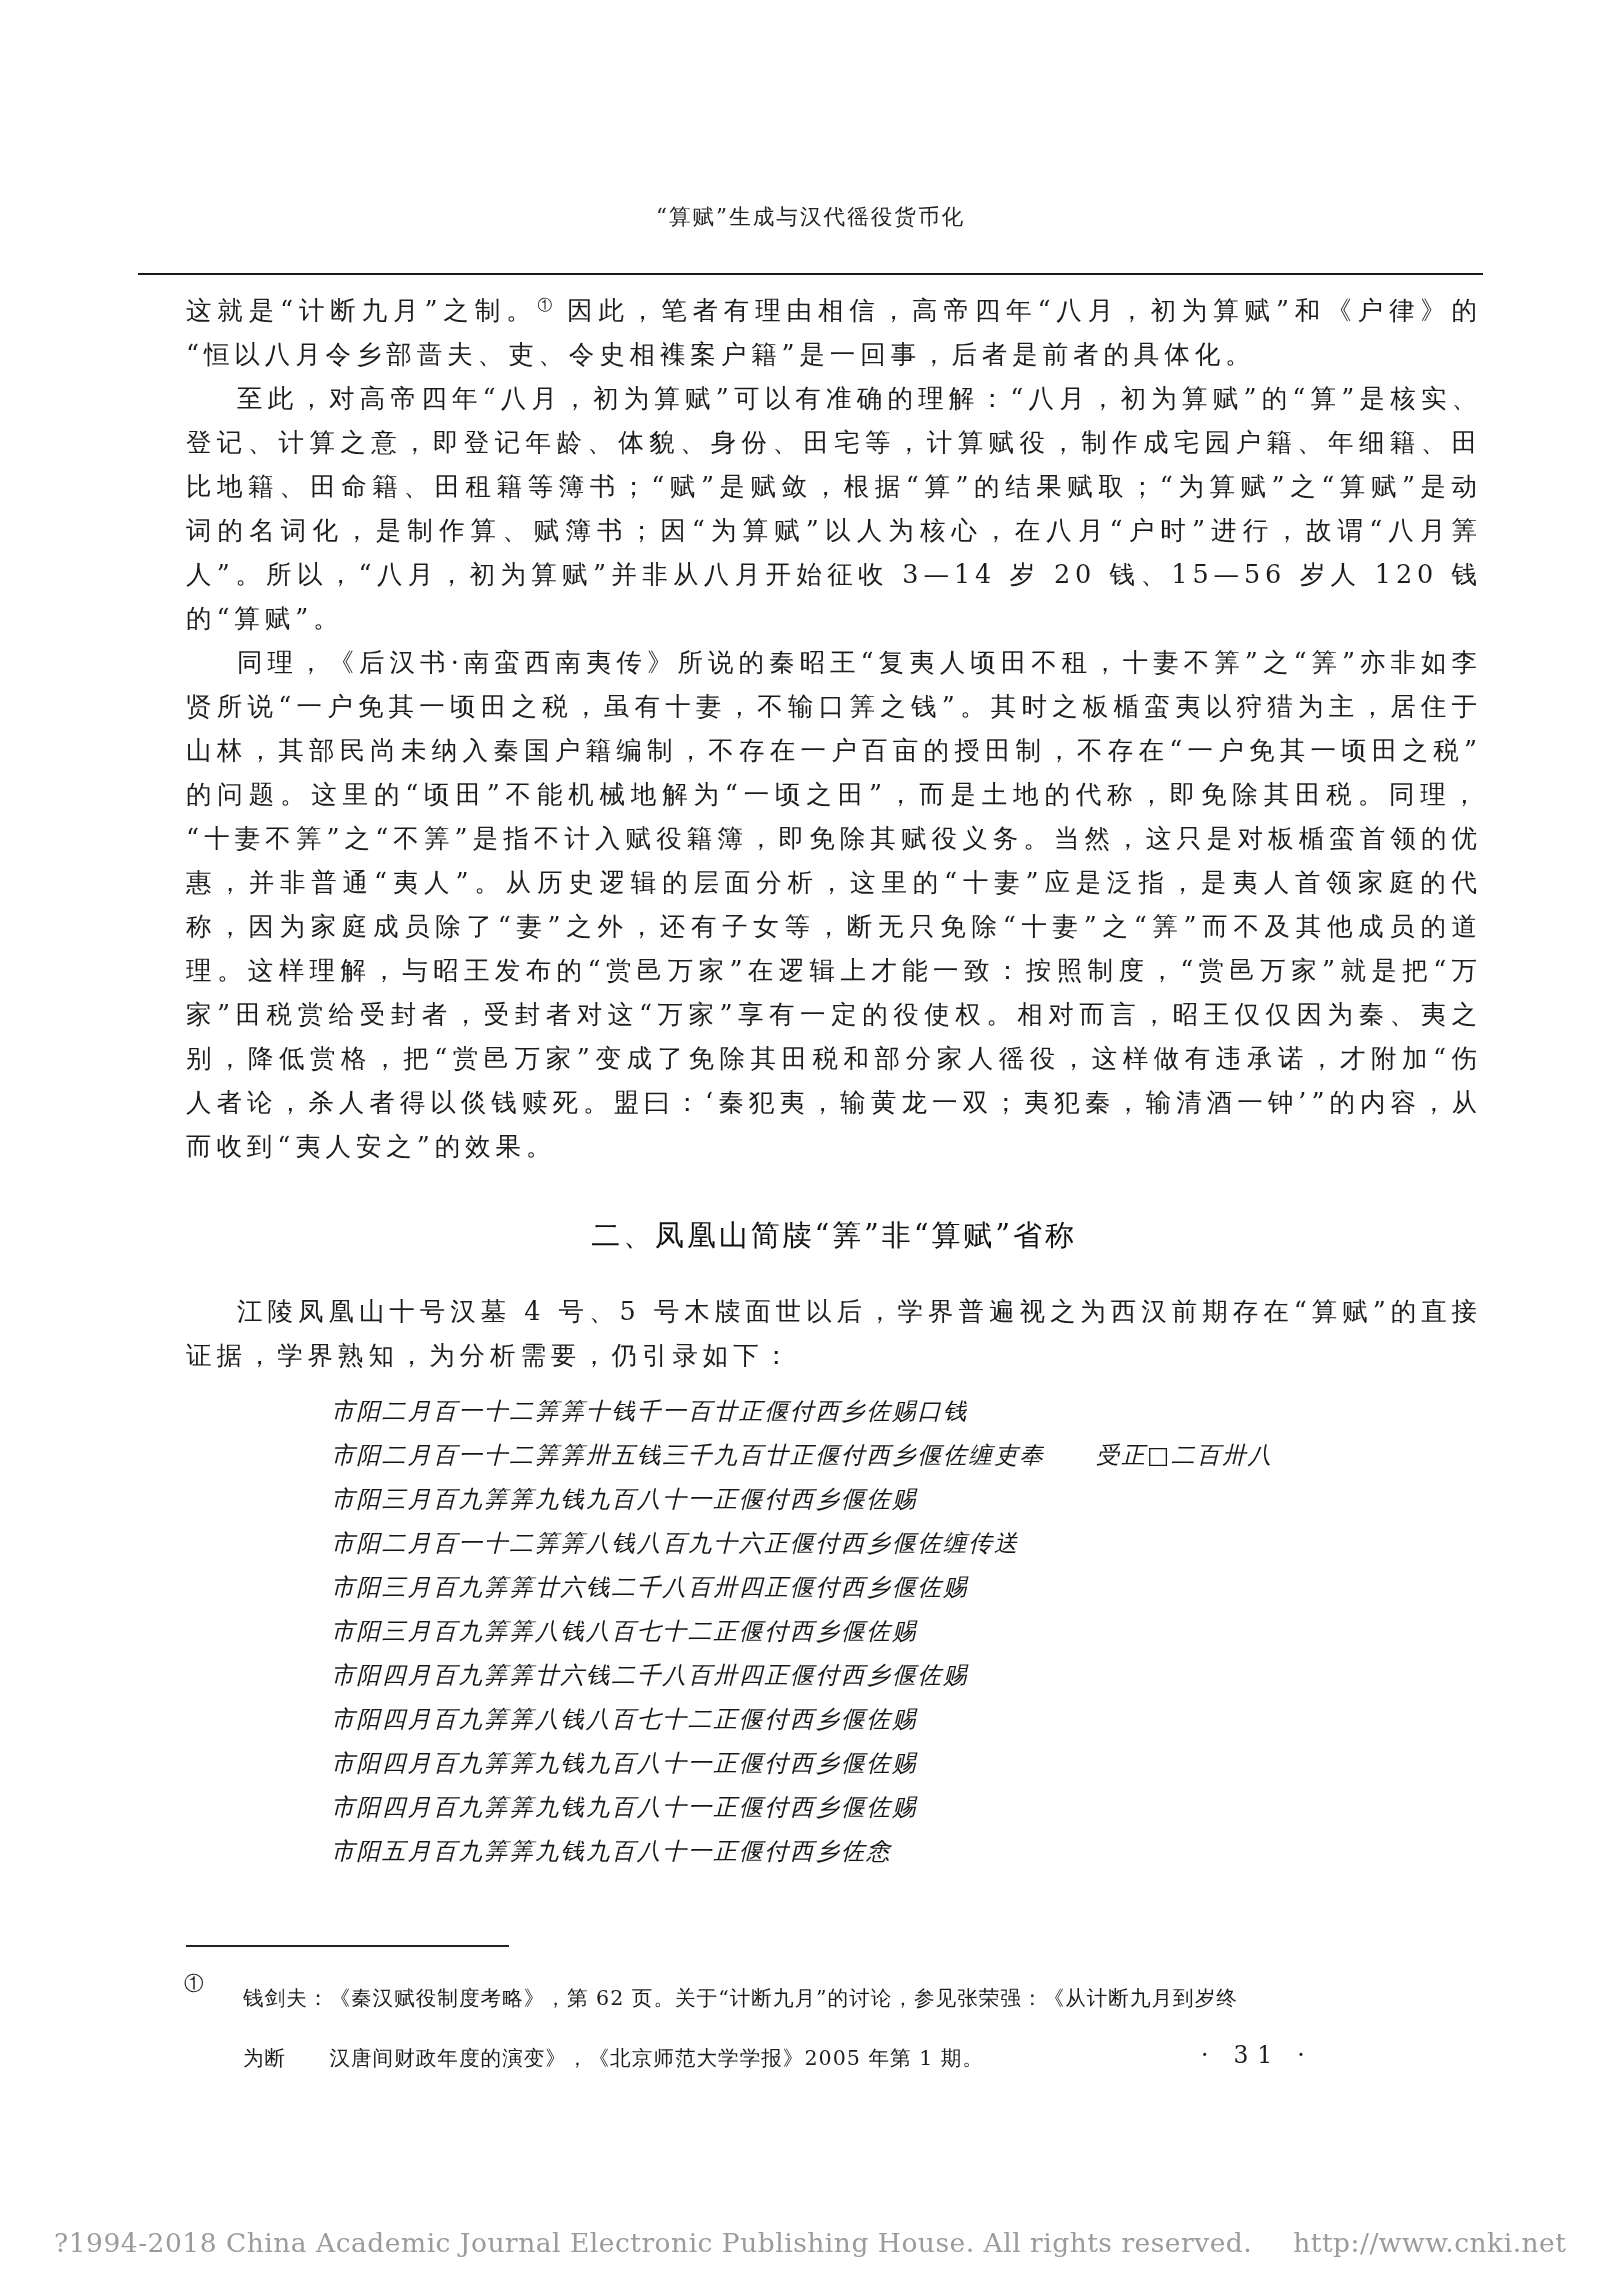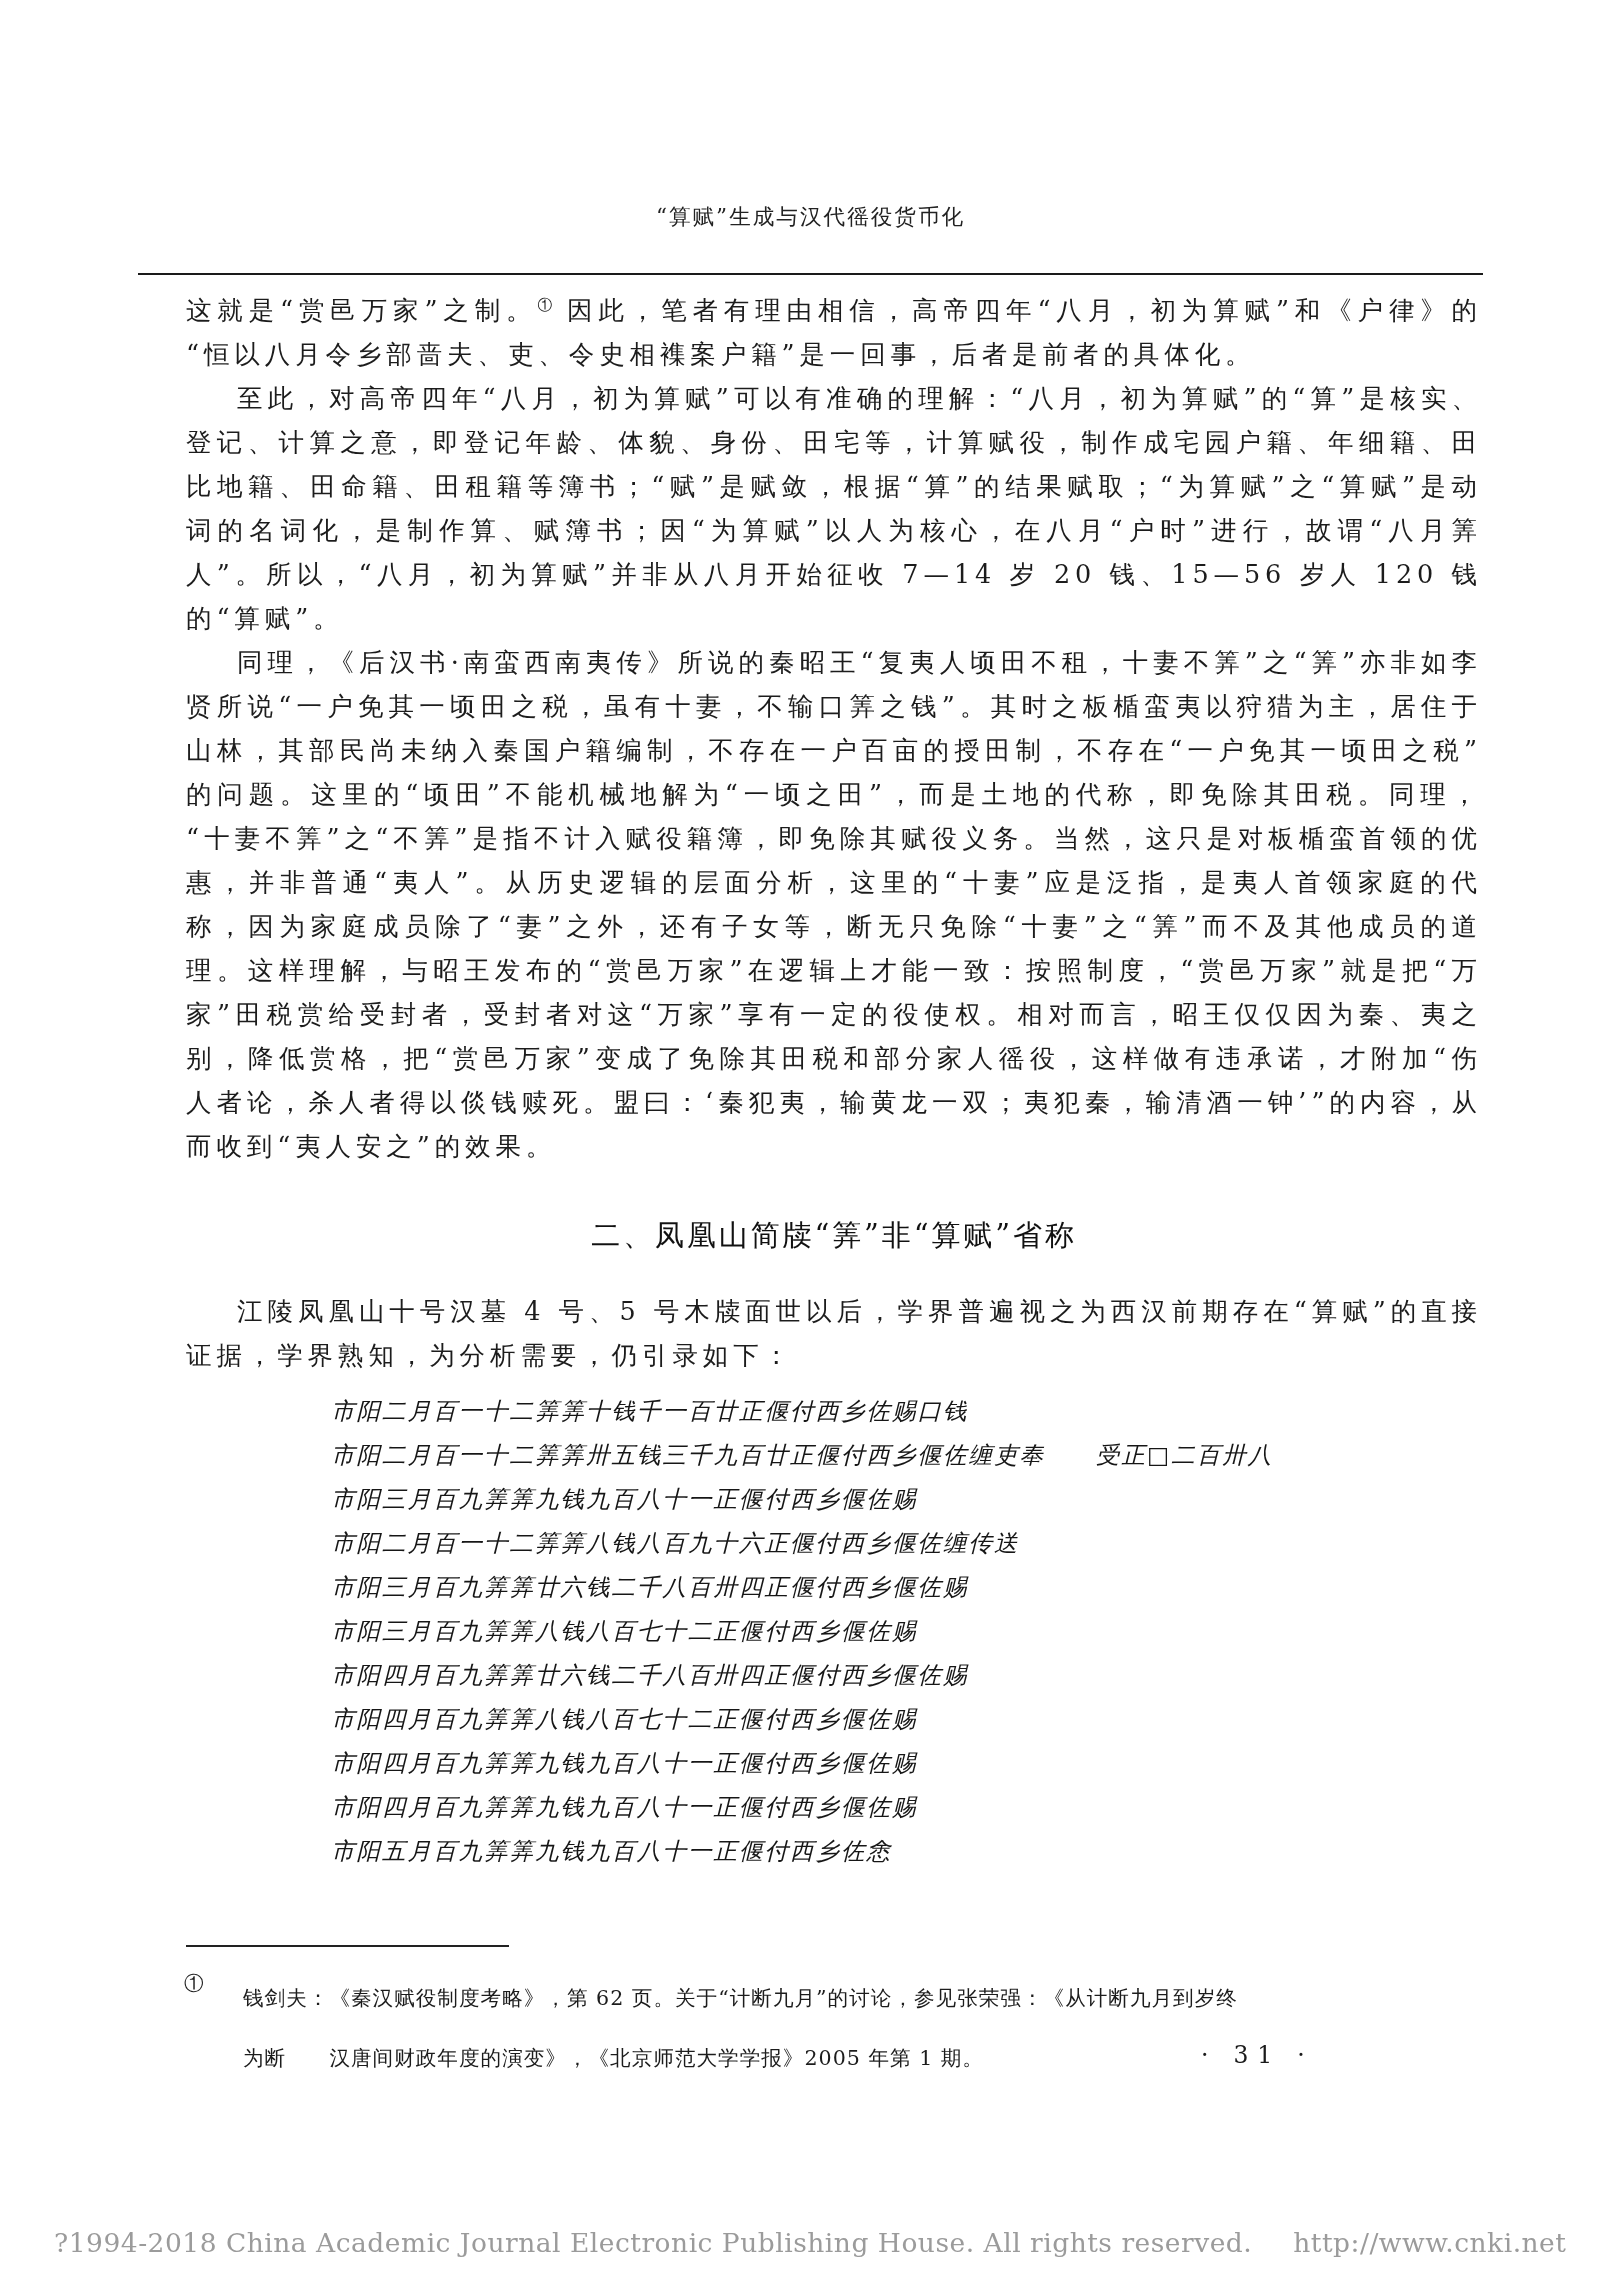--- a/index.html
+++ b/index.html
@@ -73,23 +73,23 @@
 </head>
 <body>
 
 <div class="page">
 
   <div class="header-title">“算赋”生成与汉代徭役货币化</div>
   <div class="header-rule"></div>
 
   <div class="content">
 
-    <p class="body-para"><span>这就是“赏邑万家”之制。</span><sup class="fnref">①</sup><span> 因此，笔者有理由相信，高帝四年“八月，初为算赋”和《户律》的“恒以八月令乡部啬夫、吏、令史相襍案户籍”是一回事，后者是前者的具体化。</span></p>
+    <p class="body-para"><span>这就是“计断九月”之制。</span><sup class="fnref">①</sup><span> 因此，笔者有理由相信，高帝四年“八月，初为算赋”和《户律》的“恒以八月令乡部啬夫、吏、令史相襍案户籍”是一回事，后者是前者的具体化。</span></p>
 
-    <p class="body-para indent">至此，对高帝四年“八月，初为算赋”可以有准确的理解：“八月，初为算赋”的“算”是核实、登记、计算之意，即登记年龄、体貌、身份、田宅等，计算赋役，制作成宅园户籍、年细籍、田比地籍、田命籍、田租籍等簿书；“赋”是赋敛，根据“算”的结果赋取；“为算赋”之“算赋”是动词的名词化，是制作算、赋簿书；因“为算赋”以人为核心，在八月“户时”进行，故谓“八月筭人”。所以，“八月，初为算赋”并非从八月开始征收 7—14 岁 20 钱、15—56 岁人 120 钱的“算赋”。</p>
+    <p class="body-para indent">至此，对高帝四年“八月，初为算赋”可以有准确的理解：“八月，初为算赋”的“算”是核实、登记、计算之意，即登记年龄、体貌、身份、田宅等，计算赋役，制作成宅园户籍、年细籍、田比地籍、田命籍、田租籍等簿书；“赋”是赋敛，根据“算”的结果赋取；“为算赋”之“算赋”是动词的名词化，是制作算、赋簿书；因“为算赋”以人为核心，在八月“户时”进行，故谓“八月筭人”。所以，“八月，初为算赋”并非从八月开始征收 3—14 岁 20 钱、15—56 岁人 120 钱的“算赋”。</p>
 
     <p class="body-para indent">同理，《后汉书·南蛮西南夷传》所说的秦昭王“复夷人顷田不租，十妻不筭”之“筭”亦非如李贤所说“一户免其一顷田之税，虽有十妻，不输口筭之钱”。其时之板楯蛮夷以狩猎为主，居住于山林，其部民尚未纳入秦国户籍编制，不存在一户百亩的授田制，不存在“一户免其一顷田之税”的问题。这里的“顷田”不能机械地解为“一顷之田”，而是土地的代称，即免除其田税。同理，“十妻不筭”之“不筭”是指不计入赋役籍簿，即免除其赋役义务。当然，这只是对板楯蛮首领的优惠，并非普通“夷人”。从历史逻辑的层面分析，这里的“十妻”应是泛指，是夷人首领家庭的代称，因为家庭成员除了“妻”之外，还有子女等，断无只免除“十妻”之“筭”而不及其他成员的道理。这样理解，与昭王发布的“赏邑万家”在逻辑上才能一致：按照制度，“赏邑万家”就是把“万家”田税赏给受封者，受封者对这“万家”享有一定的役使权。相对而言，昭王仅仅因为秦、夷之别，降低赏格，把“赏邑万家”变成了免除其田税和部分家人徭役，这样做有违承诺，才附加“伤人者论，杀人者得以倓钱赎死。盟曰：‘秦犯夷，输黄龙一双；夷犯秦，输清酒一钟’”的内容，从而收到“夷人安之”的效果。</p>
 
     <h2 class="section-heading">二、凤凰山简牍“筭”非“算赋”省称</h2>
 
     <p class="body-para indent">江陵凤凰山十号汉墓 4 号、5 号木牍面世以后，学界普遍视之为西汉前期存在“算赋”的直接证据，学界熟知，为分析需要，仍引录如下：</p>
 
     <div class="quote-block">
       <div class="quote-line">市阳二月百一十二筭筭十钱千一百廿正偃付西乡佐赐口钱</div>
       <div class="quote-line">市阳二月百一十二筭筭卅五钱三千九百廿正偃付西乡偃佐缠吏奉　　受正□二百卅八</div>

